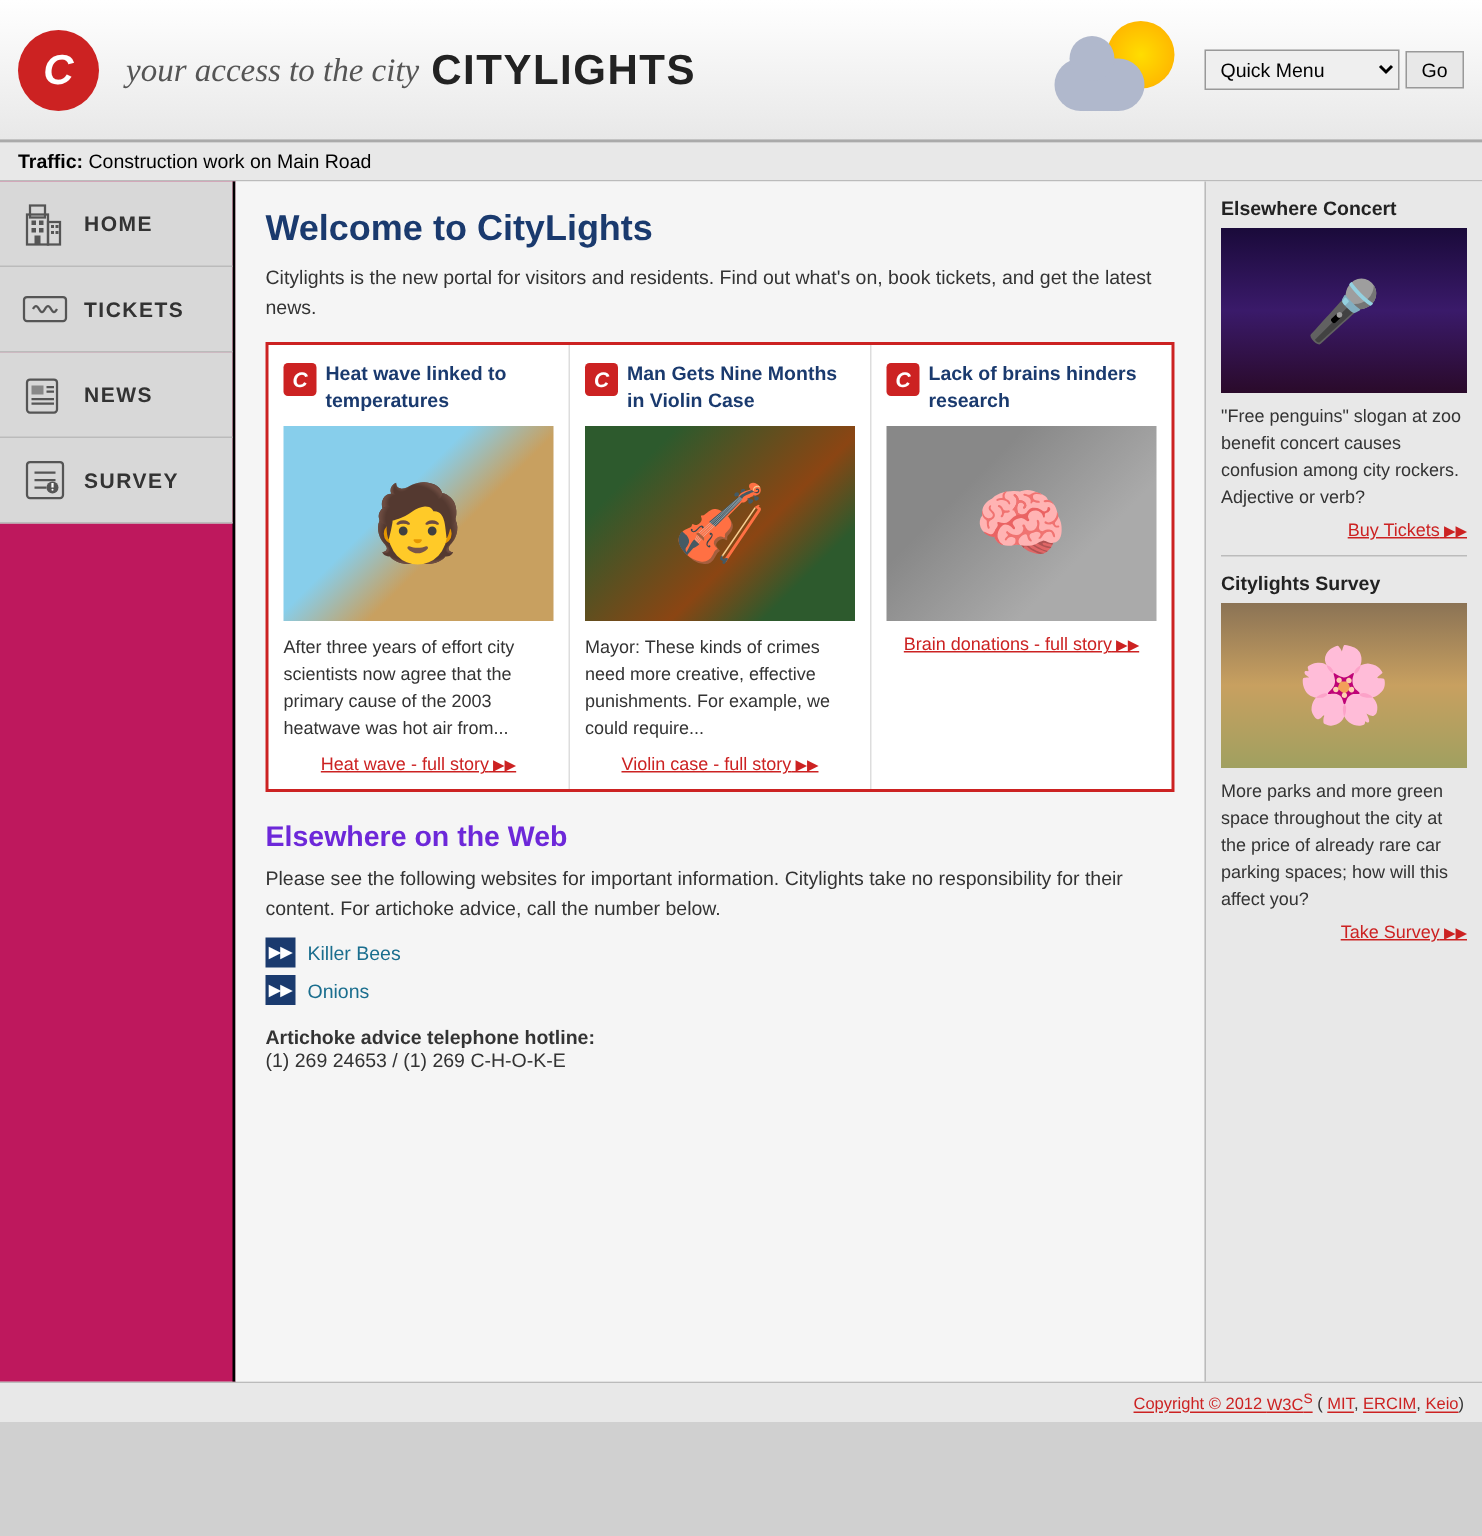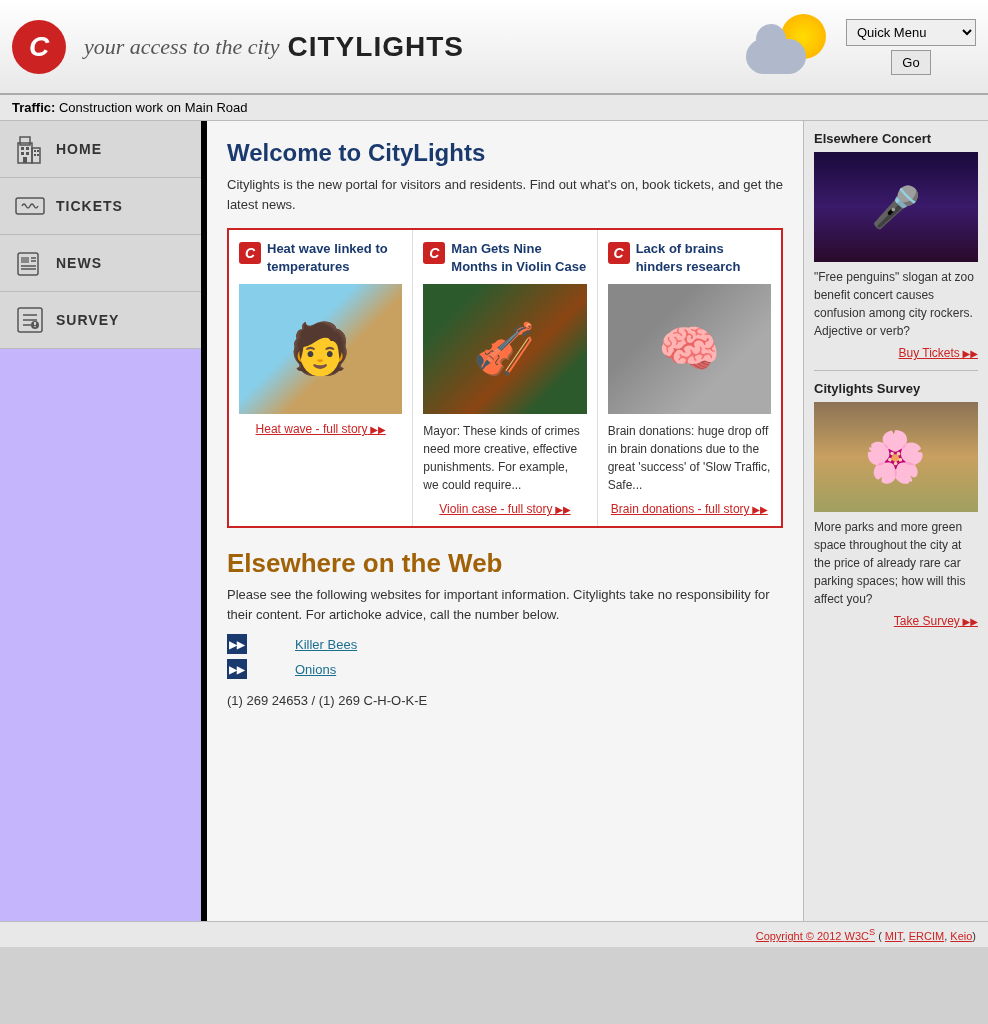--- a/index.html
+++ b/index.html
@@ -51,21 +51,21 @@
       position: absolute; bottom: 5px; left: 0;
     }
     .cloud::before {
       content: '';
       width: 30px; height: 30px;
       background: #b0b8cc;
       border-radius: 50%;
       position: absolute; top: -15px; left: 10px;
     }
     #quick-menu-area {
-      display: flex; align-items: center; gap: 4px; flex-direction: column;
+      display: flex; align-items: center; gap: 4px;
     }
     #quick-menu-select {
       padding: 4px 6px; border: 1px solid #999; font-size: 13px; width: 130px;
     }
     #go-button {
       padding: 4px 10px; border: 1px solid #999; background: #e8e8e8; font-size: 13px; cursor: pointer;
     }
 
     
     #ticker-bar {
@@ -79,25 +79,25 @@
 
     
     #main-layout {
       display: flex;
       background: #e8e8e8;
       min-height: 800px;
     }
 
     
     #sidebar {
-      width: 207px;
-      background: #c4b5fd;
+      width: 157px;
+      background: #be185d;
       padding: 0;
       flex-shrink: 0;
-      border-right: 6px solid #000000;
+      border-right: 2px solid #000000;
     }
     .nav-item {
       display: flex; align-items: center; gap: 8px;
       padding: 10px 12px;
       border-bottom: 1px solid #bbb;
       cursor: pointer;
       background: #d8d8d8;
     }
     .nav-icon {
       width: 36px; height: 36px; flex-shrink: 0;
@@ -186,36 +186,36 @@
     .news-body {
       font-size: 12px; color: #333; line-height: 1.5; margin-bottom: 8px; flex: 1;
     }
     .news-link {
       color: #cc2222; font-size: 12px; text-decoration: underline; text-align: center; cursor: pointer;
     }
     .news-link::after { content: ' ▶▶'; font-size: 10px; }
 
     
     #elsewhere-title {
-      font-size: 26px; font-weight: bold; color: #a16207; margin-bottom: 6px;
+      font-size: 19px; font-weight: bold; color: #6d28d9; margin-bottom: 6px;
     }
     #elsewhere-text {
       font-size: 13px; color: #333; margin-bottom: 10px; line-height: 1.5;
     }
     .ext-link-row {
       display: flex; align-items: center; gap: 8px; margin-bottom: 5px;
     }
     .ext-link-icon {
       width: 20px; height: 20px;
       background: #1a3a6e;
       color: white; font-size: 10px; font-weight: bold;
       display: flex; align-items: center; justify-content: center;
     }
     .ext-link {
-      color: #1a6e8e; text-decoration: underline; font-size: 13px; cursor: pointer; margin-left: 40px;
+      color: #1a6e8e; font-size: 13px; cursor: pointer;
     }
     #hotline-section {
       margin-top: 14px;
     }
     #hotline-label {
       font-size: 13px; font-weight: bold; color: #333;
     }
     #hotline-number {
       font-size: 13px; color: #333;
     }
@@ -365,57 +365,58 @@
     <p id="welcome-text">Citylights is the new portal for visitors and residents. Find out what's on, book tickets, and get the latest news.</p>
 
     <div id="news-grid">
 
       <div class="news-col">
         <div class="news-header">
           <div class="news-c-logo">C</div>
           <div class="news-title">Heat wave linked to temperatures</div>
         </div>
         <div class="news-image img-heatwave"></div>
+        <div class="news-body">After three years of effort city scientists now agree that the primary cause of the 2003 heatwave was hot air from...</div>
         <a class="news-link">Heat wave - full story</a>
       </div>
 
       <div class="news-col">
         <div class="news-header">
           <div class="news-c-logo">C</div>
           <div class="news-title">Man Gets Nine Months in Violin Case</div>
         </div>
         <div class="news-image img-violin"></div>
         <div class="news-body">Mayor: These kinds of crimes need more creative, effective punishments. For example, we could require...</div>
         <a class="news-link">Violin case - full story</a>
       </div>
 
       <div class="news-col">
         <div class="news-header">
           <div class="news-c-logo">C</div>
           <div class="news-title">Lack of brains hinders research</div>
         </div>
         <div class="news-image img-brain"></div>
-        <div class="news-body">Brain donations: huge drop off in brain donations due to the great 'success' of 'Slow Traffic, Safe...</div>
         <a class="news-link">Brain donations - full story</a>
       </div>
     </div>
 
     <h2 id="elsewhere-title">Elsewhere on the Web</h2>
     <p id="elsewhere-text">Please see the following websites for important information. Citylights take no responsibility for their content. For artichoke advice, call the number below.</p>
 
     <div class="ext-link-row">
       <div class="ext-link-icon">▶▶</div>
       <a class="ext-link">Killer Bees</a>
     </div>
     <div class="ext-link-row">
       <div class="ext-link-icon">▶▶</div>
       <a class="ext-link">Onions</a>
     </div>
 
     <div id="hotline-section">
+      <p id="hotline-label">Artichoke advice telephone hotline:</p>
       <p id="hotline-number">(1) 269 24653 / (1) 269 C-H-O-K-E</p>
     </div>
   </div>
 
   <div id="right-sidebar">
     <div class="widget-title">Elsewhere Concert</div>
     <div class="widget-image img-concert"></div>
     <div class="widget-text">"Free penguins" slogan at zoo benefit concert causes confusion among city rockers. Adjective or verb?</div>
     <a class="widget-link">Buy Tickets</a>
 

